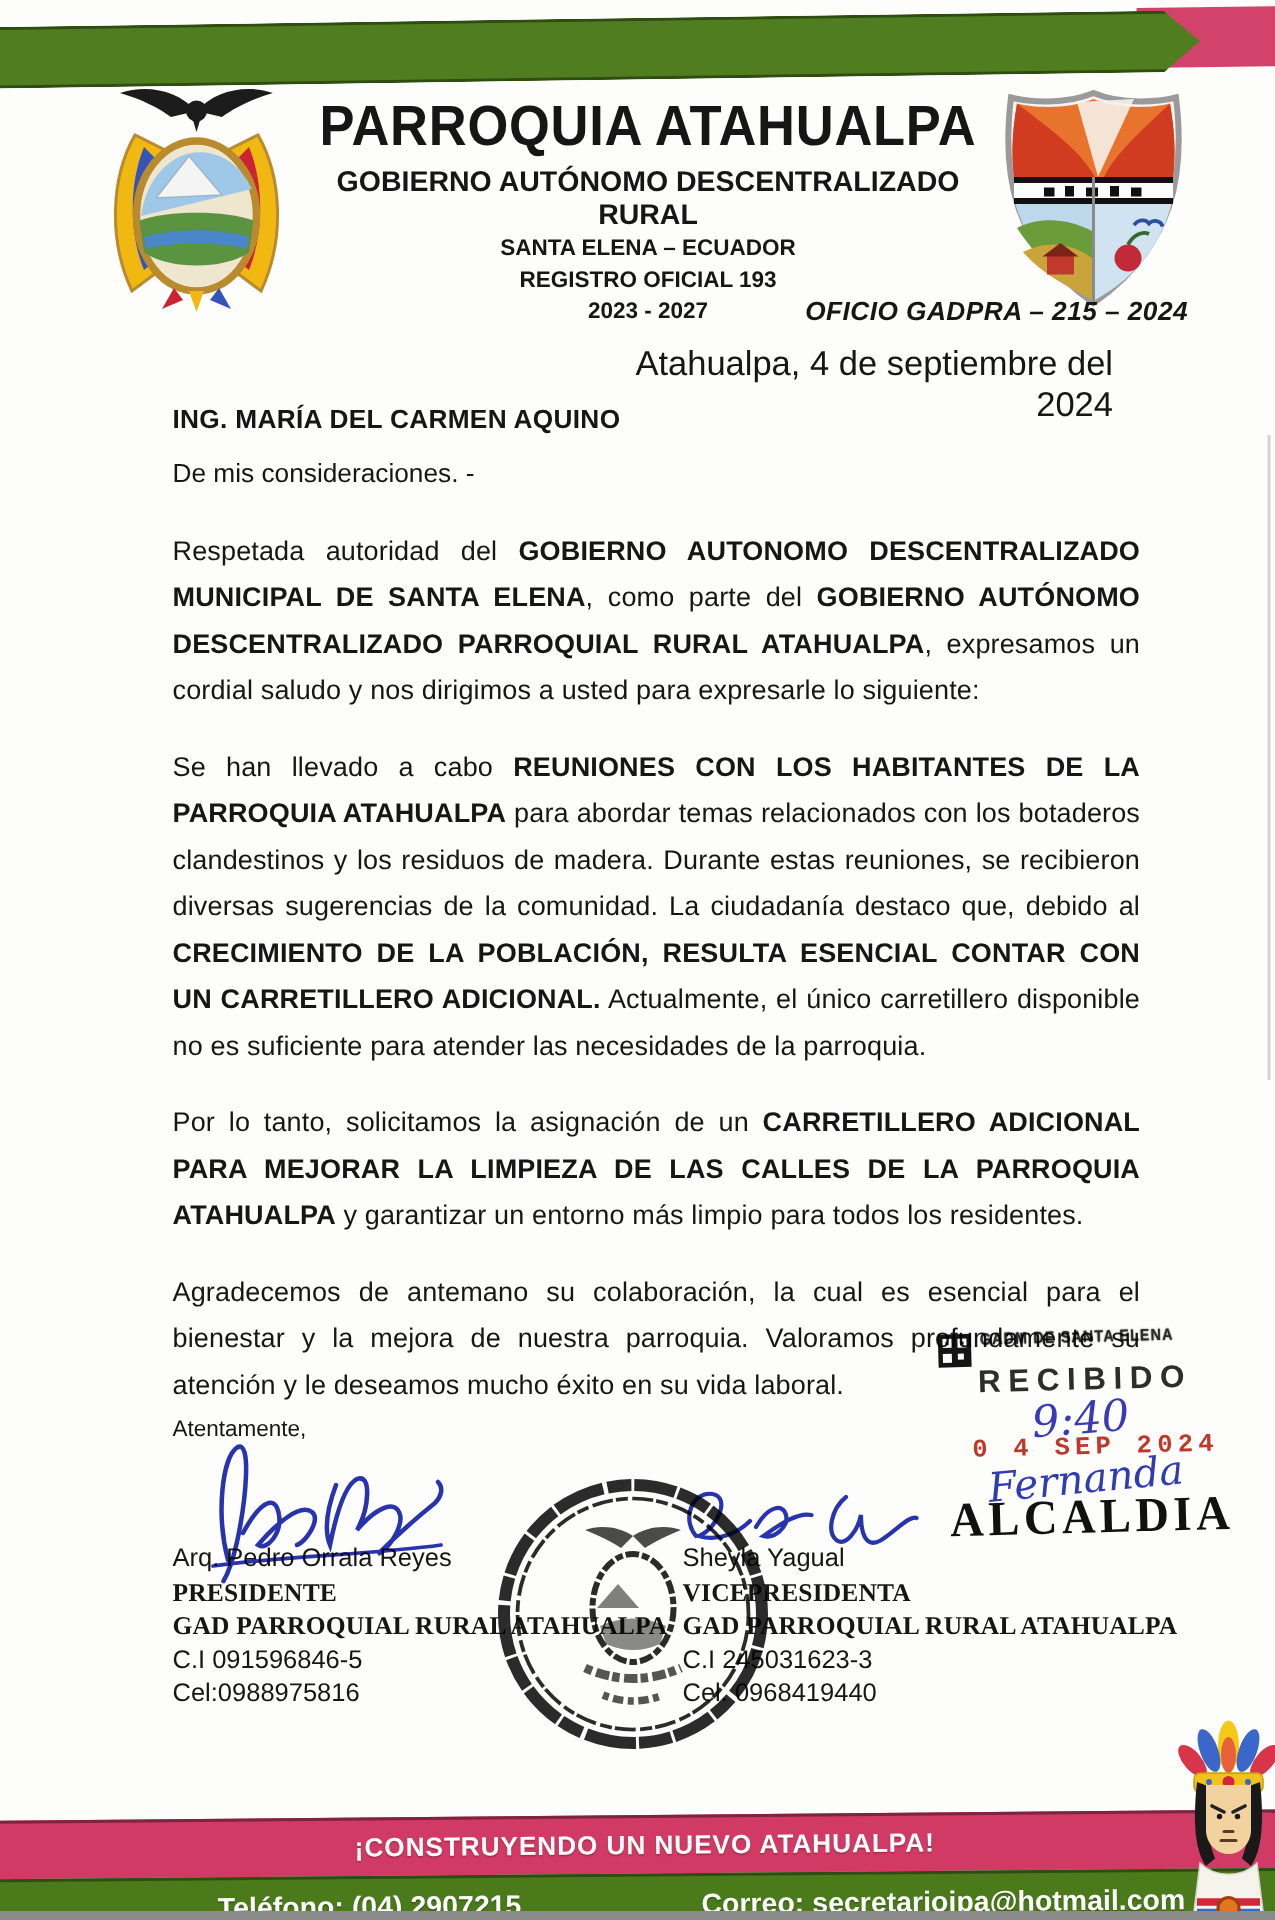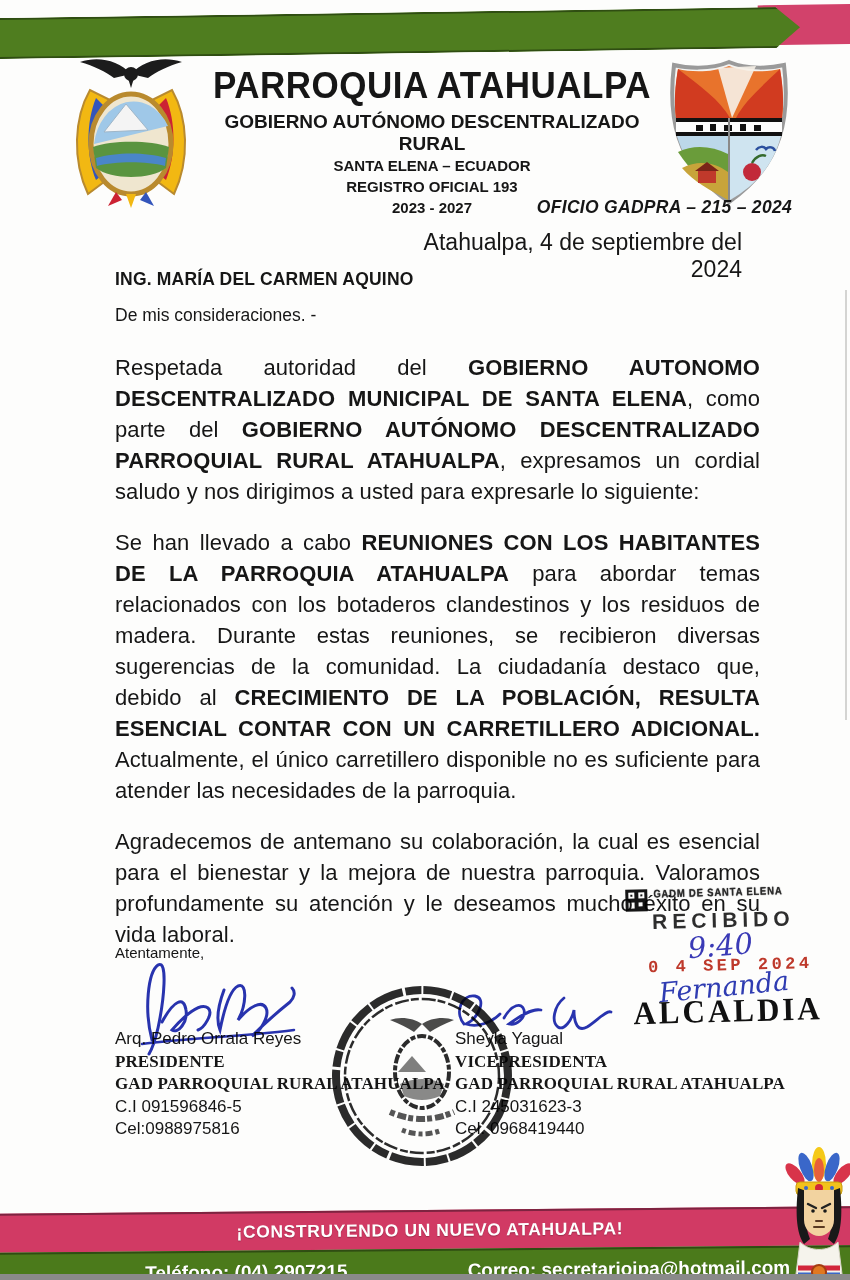--- a/index.html
+++ b/index.html
@@ -22,21 +22,21 @@
   .title-sub{font-size:15px;font-weight:800;line-height:21px;}
   .oficio{position:absolute;left:400px;top:197px;width:348px;text-align:right;
           font-size:17.5px;font-weight:800;font-style:italic;letter-spacing:.3px;margin-left:44px;}
   .dateline{position:absolute;left:400px;top:229px;width:342px;text-align:right;font-size:23px;}
 
   
   .recipient{position:absolute;left:115px;top:262px;width:645px;}
   .recipient .r-line{font-size:17.5px;font-weight:800;line-height:35px;letter-spacing:.2px;}
   .recipient .salutation{font-size:17.5px;font-weight:400;line-height:35px;margin-top:1px;}
   .paragraphs{position:absolute;left:115px;top:352px;width:645px;z-index:1;}
-  .para{font-size:22px;line-height:31px;text-align:justify;margin:0 0 20px 0;letter-spacing:.1px;}
+  .para{font-size:18px;line-height:31px;text-align:justify;margin:0 0 20px 0;letter-spacing:.1px;}
   .para b{font-weight:800;}
   .closing{position:absolute;left:115px;top:944px;font-size:15px;}
 
   
   .receipt{position:absolute;left:626px;top:886px;width:215px;transform:rotate(-1.5deg);
            z-index:3;mix-blend-mode:multiply;}
   .rs-row1{display:flex;align-items:flex-start;gap:5px;}
   .rs-org{font-size:9.5px;font-weight:800;letter-spacing:.8px;color:#151515;opacity:.9;
           transform:scaleY(1.15);white-space:nowrap;overflow:hidden;width:160px;
           text-shadow:0 0 1px #111;}
@@ -142,20 +142,21 @@
   <div class="dateline">Atahualpa, 4 de septiembre del 2024</div>
 
   <div class="recipient">
     <div class="r-line">ING. MARÍA DEL CARMEN AQUINO</div>
     <div class="salutation">De mis consideraciones. -</div>
   </div>
 
   <div class="paragraphs">
       <div class="para"><span>Respetada autoridad del </span><b>GOBIERNO AUTONOMO DESCENTRALIZADO MUNICIPAL DE SANTA ELENA</b><span>, como parte del </span><b>GOBIERNO AUTÓNOMO DESCENTRALIZADO PARROQUIAL RURAL ATAHUALPA</b><span>, expresamos un cordial saludo y nos dirigimos a usted para expresarle lo siguiente:</span></div>
       <div class="para"><span>Se han llevado a cabo </span><b>REUNIONES CON LOS HABITANTES DE LA PARROQUIA ATAHUALPA</b><span> para abordar temas relacionados con los botaderos clandestinos y los residuos de madera. Durante estas reuniones, se recibieron diversas sugerencias de la comunidad. La ciudadanía destaco que, debido al </span><b>CRECIMIENTO DE LA POBLACIÓN, RESULTA ESENCIAL CONTAR CON UN CARRETILLERO ADICIONAL.</b><span> Actualmente, el único carretillero disponible no es suficiente para atender las necesidades de la parroquia.</span></div>
+      <div class="para"><span>Por lo tanto, solicitamos la asignación de un </span><b>CARRETILLERO ADICIONAL PARA MEJORAR LA LIMPIEZA DE LAS CALLES DE LA PARROQUIA ATAHUALPA</b><span> y garantizar un entorno más limpio para todos los residentes.</span></div>
       <div class="para"><span>Agradecemos de antemano su colaboración, la cual es esencial para el bienestar y la mejora de nuestra parroquia. Valoramos profundamente su atención y le deseamos mucho éxito en su vida laboral.</span></div>
     </div>
 
   <div class="closing">Atentamente,</div>
 
   <div class="receipt">
     <div class="rs-row1">
       <svg width="24" height="24" viewBox="0 0 24 24">
         <rect x="1" y="1" width="22" height="22" fill="#151515"></rect>
         <rect x="4" y="4" width="6" height="6" fill="#fff"></rect>

